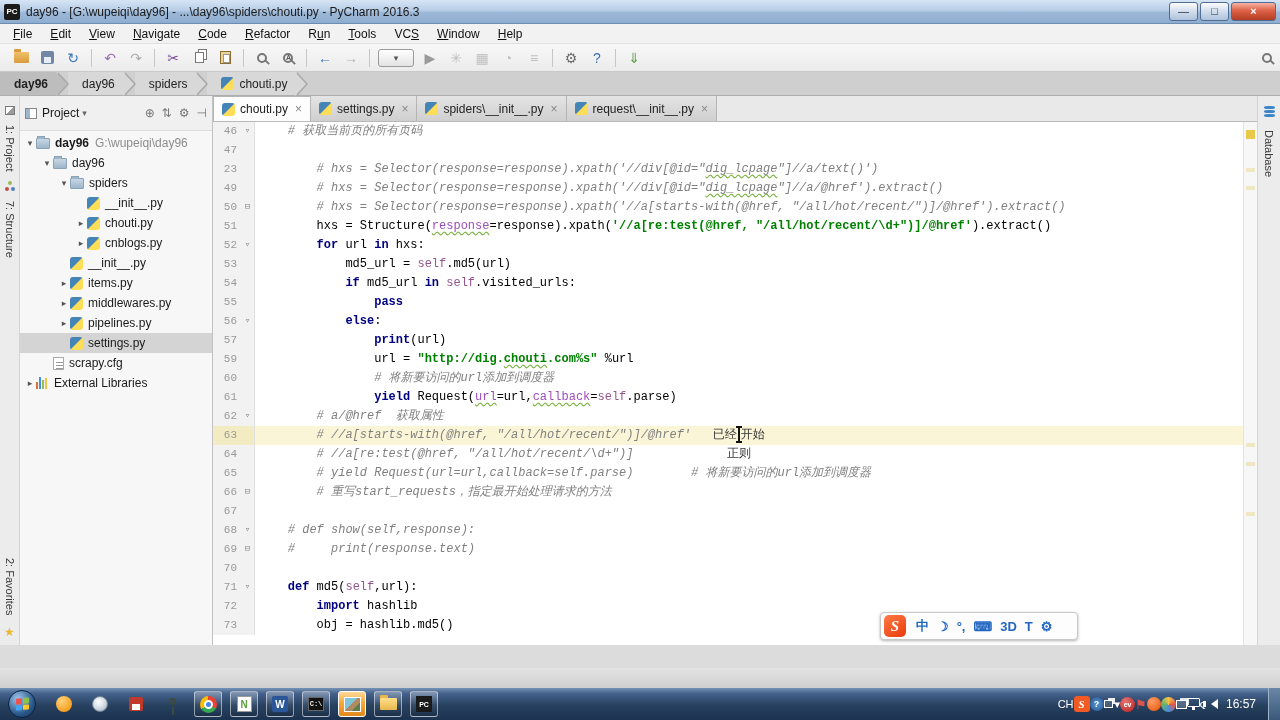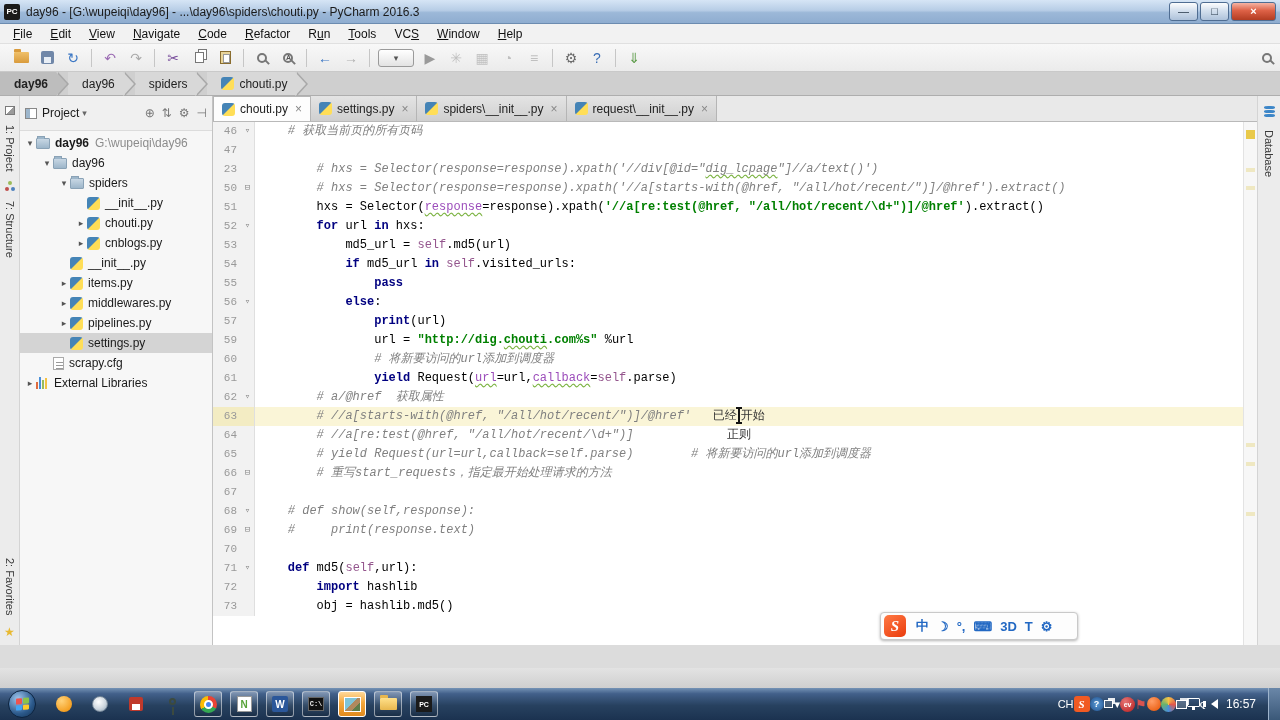--- a/index.html
+++ b/index.html
@@ -424,28 +424,33 @@
       <span class="ln">47</span>
       <span class="fold"></span>
       <span class="lc"></span>
     </div>
     <div class="cl">
       <span class="ln">23</span>
       <span class="fold"></span>
       <span class="lc"><span class="seg-c">        # hxs = Selector(response=response).xpath('//div[@id="</span><span class="seg-cw">dig_lcpage</span><span class="seg-c">"]//a/text()')</span></span>
     </div>
     <div class="cl">
+      <span class="ln">49</span>
+      <span class="fold"></span>
+      <span class="lc"><span class="seg-c">        # hxs = Selector(response=response).xpath('//div[@id="</span><span class="seg-cw">dig_lcpage</span><span class="seg-c">"]//a/@href').extract()</span></span>
+    </div>
+    <div class="cl">
       <span class="ln">50</span>
       <span class="fold">⊟</span>
       <span class="lc"><span class="seg-c">        # hxs = Selector(response=response).xpath('//a[starts-with(@href, "/all/hot/recent/")]/@href').extract()</span></span>
     </div>
     <div class="cl">
       <span class="ln">51</span>
       <span class="fold"></span>
-      <span class="lc"><span class="seg-d">        hxs = Selector(</span><span class="seg-pn">response</span><span class="seg-d">=response).xpath(</span><span class="seg-s">'//a[re:test(@href, "/all/hot/recent/\d+")]/@href'</span><span class="seg-d">).extract()</span></span>
+      <span class="lc"><span class="seg-d">        hxs = Structure(</span><span class="seg-pn">response</span><span class="seg-d">=response).xpath(</span><span class="seg-s">'//a[re:test(@href, "/all/hot/recent/\d+")]/@href'</span><span class="seg-d">).extract()</span></span>
     </div>
     <div class="cl">
       <span class="ln">52</span>
       <span class="fold">▿</span>
       <span class="lc"><span class="seg-d">        </span><span class="seg-k">for</span><span class="seg-d"> url </span><span class="seg-k">in</span><span class="seg-d"> hxs:</span></span>
     </div>
     <div class="cl">
       <span class="ln">53</span>
       <span class="fold"></span>
       <span class="lc"><span class="seg-d">            md5_url = </span><span class="seg-sf">self</span><span class="seg-d">.md5(url)</span></span>

